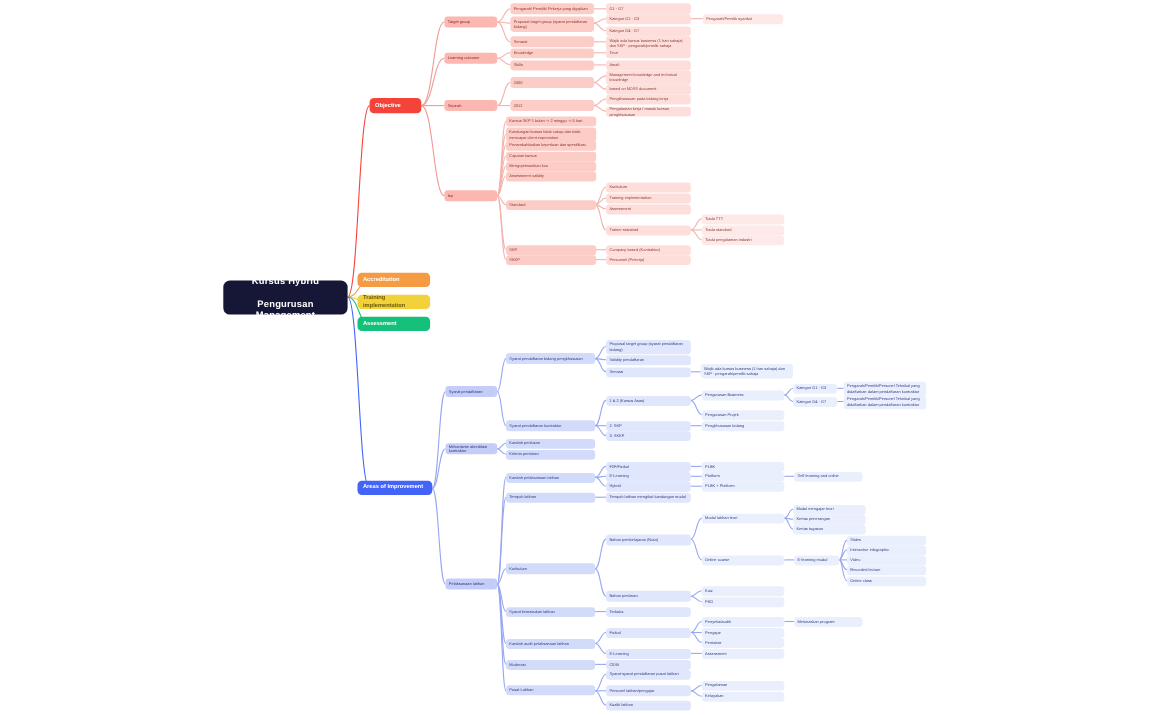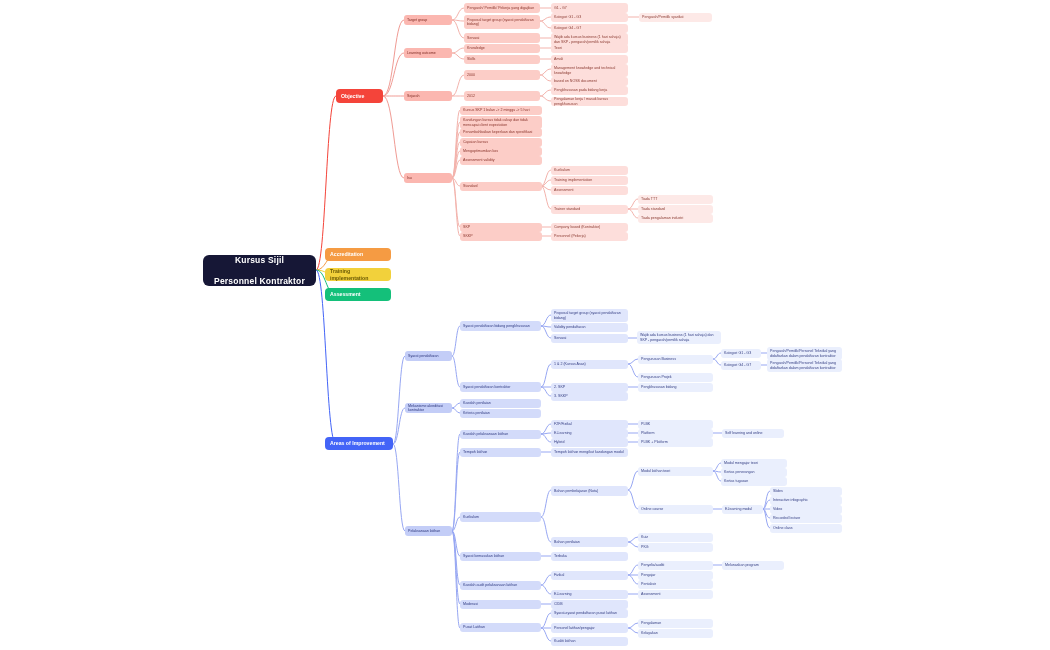--- a/index.html
+++ b/index.html
@@ -171,22 +171,22 @@
     <path d="M541 628 C546 628 546 613 551 613" stroke="#97a7f3"></path>
     <path d="M541 628 C546 628 546 628 551 628" stroke="#97a7f3"></path>
     <path d="M541 628 C546 628 546 641 551 641" stroke="#97a7f3"></path>
     <path d="M628 628 C633 628 633 623 638 623" stroke="#97a7f3"></path>
     <path d="M628 628 C633 628 633 633 638 633" stroke="#97a7f3"></path>
   </g>
 </svg>
 
 <div class="node root" style="left:203px;top:255px;width:113px;height:31px;">
   <span>
-    <span>Kursus Sijil</span><br>
-    <span>Personnel Kontraktor</span>
+    <span>Kursus Hybrid</span><br>
+    <span>Pengurusan Management</span>
   </span>
 </div>
 
 <div class="node main red" style="left:336px;top:89px;width:47px;height:14px;">
       <span>Objective</span>
     </div>
 <div class="node main orange" style="left:325px;top:248px;width:66px;height:13px;">
       <span>Accreditation</span>
     </div>
 <div class="node main yellow" style="left:325px;top:268px;width:66px;height:13px;">

